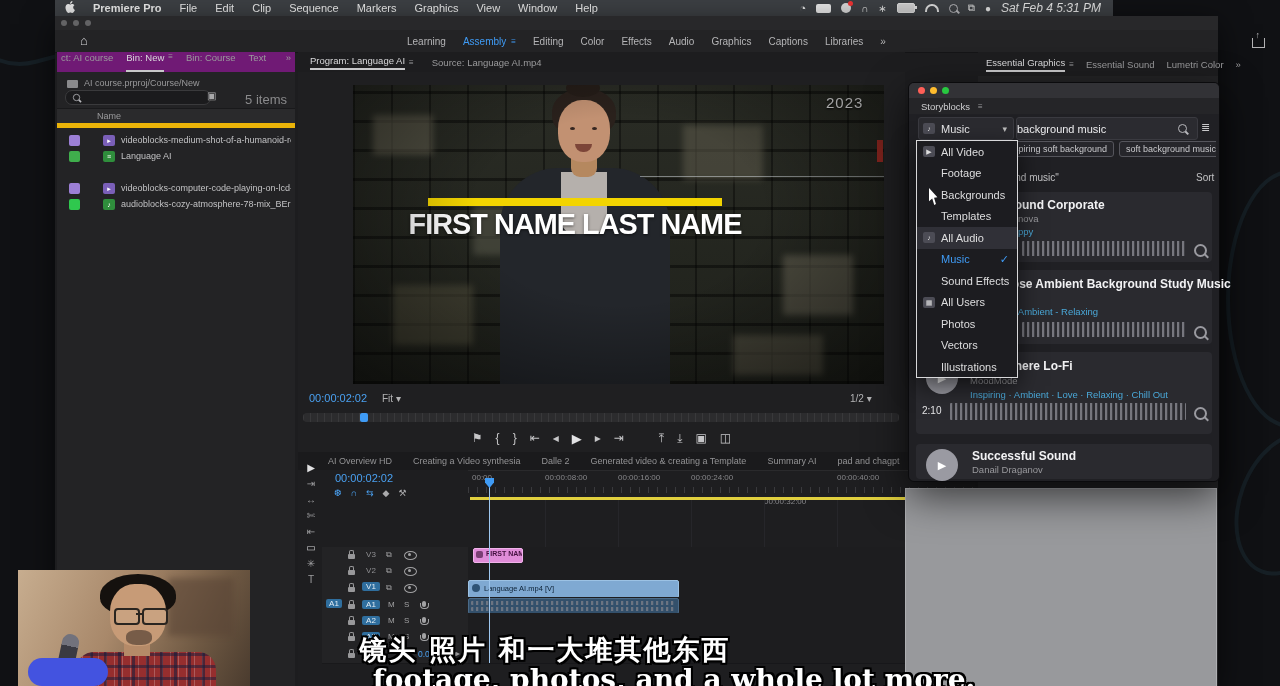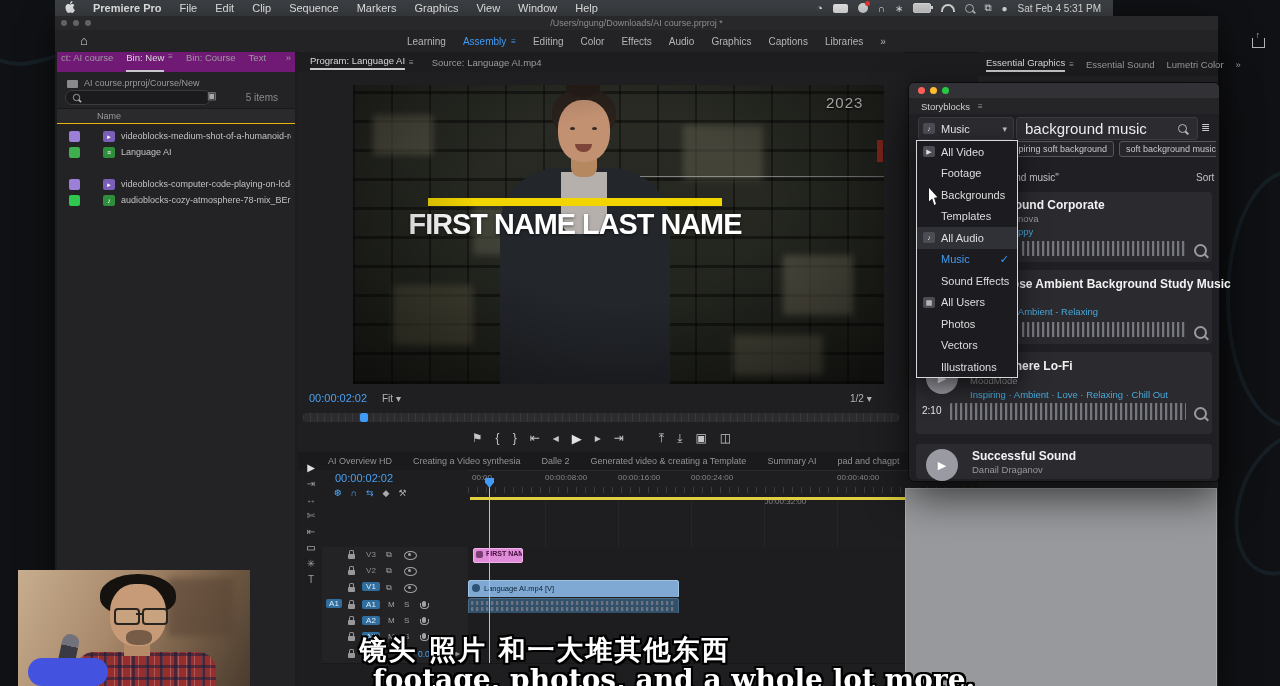--- a/index.html
+++ b/index.html
@@ -116,31 +116,30 @@
       <span style="font-size:11px;">◔</span>
       <span class="badge-psd"></span>
       <span class="wheel"></span>
       <span style="font-weight:bold;">∩</span>
       <span>∗</span>
       <span class="batt"></span>
       <span class="wifi"></span>
       <span class="mag"></span>
       <span>⧉</span>
       <span>●</span>
-      <span style="font-size:10px;">Sat Feb 4 5:31 PM</span>
+      <span style="font-size:12px;font-style:italic;">Sat Feb 4 5:31 PM</span>
     </span>
   </div>
 
   <div class="a pwin" style="left:55px;top:16px;width:1163px;height:670px;"></div>
 
   <div class="a titlebar" style="left:55px;top:16px;width:1163px;height:14px;">
     <span class="tl-dot"></span>
     <span class="tl-dot"></span>
     <span class="tl-dot"></span>
-    <span style="position:absolute;left:0;right:0;text-align:center;">/Users/ngung/Downloads/AI course.prproj *</span>
   </div>
 
   <div class="a wsbar" style="left:55px;top:30px;width:1163px;height:22px;">
     <span class="ic" style="position:absolute;left:25px;top:4px;color:#d0d0d2;font-size:13px;">⌂</span>
     <div style="position:absolute;left:352px;top:0;height:22px;display:flex;align-items:center;gap:17px;">
       <span class="wstab">Learning</span>
       <span class="wstab" style="color:#3f9bf5;">Assembly</span>
       <span style="color:#3f9bf5;font-size:8px;margin-left:-12px;">≡</span>
       <span class="wstab">Editing</span>
       <span class="wstab">Color</span>
@@ -165,23 +164,23 @@
     </div>
     <div style="position:relative;height:16px;display:flex;align-items:flex-end;gap:6px;padding:0 10px;">
       <span style="width:11px;height:8px;background:#8a8a8c;border-radius:1px;display:inline-block;"></span>
       <span style="font-size:9px;color:#98989a;">AI course.prproj/Course/New</span>
     </div>
     <div style="position:relative;height:20px;">
       <div style="position:absolute;left:8px;top:2px;width:132px;height:13px;background:#1b1b1d;border:1px solid #3a3a3c;border-radius:7px;display:flex;align-items:center;padding:0 6px;gap:4px;">
         <span class="mag" style="transform:scale(.8);"></span>
       </div>
       <span style="position:absolute;left:150px;top:2px;font-size:10px;color:#a8a8aa;">▣</span>
-      <span style="position:absolute;right:17px;top:4px;font-size:10px;color:#8a8a8c;">5 items</span>
-    </div>
-    <div style="position:relative;height:14px;background:#2a2a2c;border-top:1px solid #19191b;border-bottom:1px solid #eab308;">
+      <span style="position:absolute;right:8px;top:4px;font-size:13px;color:#8a8a8c;">5 items</span>
+    </div>
+    <div style="position:relative;height:14px;background:#2a2a2c;border-top:1px solid #19191b;border-bottom:5px solid #eab308;">
       <span style="position:absolute;left:40px;top:2px;font-size:9px;color:#9a9a9c;">Name</span>
     </div>
     <div style="position:relative;height:100px;">
       <div class="prow" style="top:4px;">
         <span class="sw" style="background:#9c7fd6;"></span>
         <span class="ticon" style="background:#7a5fb8;">▸</span>
         <span class="pname">videoblocks-medium-shot-of-a-humanoid-robot-using-a</span>
       </div>
       <div class="prow" style="top:20px;">
         <span class="sw" style="background:#3fae4c;"></span>
@@ -412,21 +411,21 @@
       <span style="font-size:8px;color:#9a9a9c;">≡</span>
     </div>
   </div>
 
   <div class="a sb-ctl" style="left:918px;top:117px;width:94px;height:21px;">
     <span class="mbadge" style="position:static;margin-left:4px;">♪</span>
     <span style="font-size:11px;color:#e8e8ea;margin-left:6px;">Music</span>
     <span style="margin-left:auto;margin-right:6px;color:#bbb;font-size:9px;">▾</span>
   </div>
   <div class="a sb-ctl" style="left:1016px;top:117px;width:180px;height:21px;">
-    <span style="font-size:15px;color:#ececee;margin-left:8px;">background music</span>
+    <span style="font-size:11px;color:#ececee;margin-left:0;">background music</span>
     <span class="mag" style="margin-left:auto;margin-right:10px;"></span>
   </div>
   <span class="a" style="left:1201px;top:121px;font-size:11px;color:#c8c8ca;">≣</span>
 
   <div class="a" style="left:1000px;top:141px;width:216px;height:16px;display:flex;gap:5px;overflow:hidden;">
     <span class="sbchip">inspiring soft background</span>
     <span class="sbchip">soft background music</span>
 
   </div>
 

